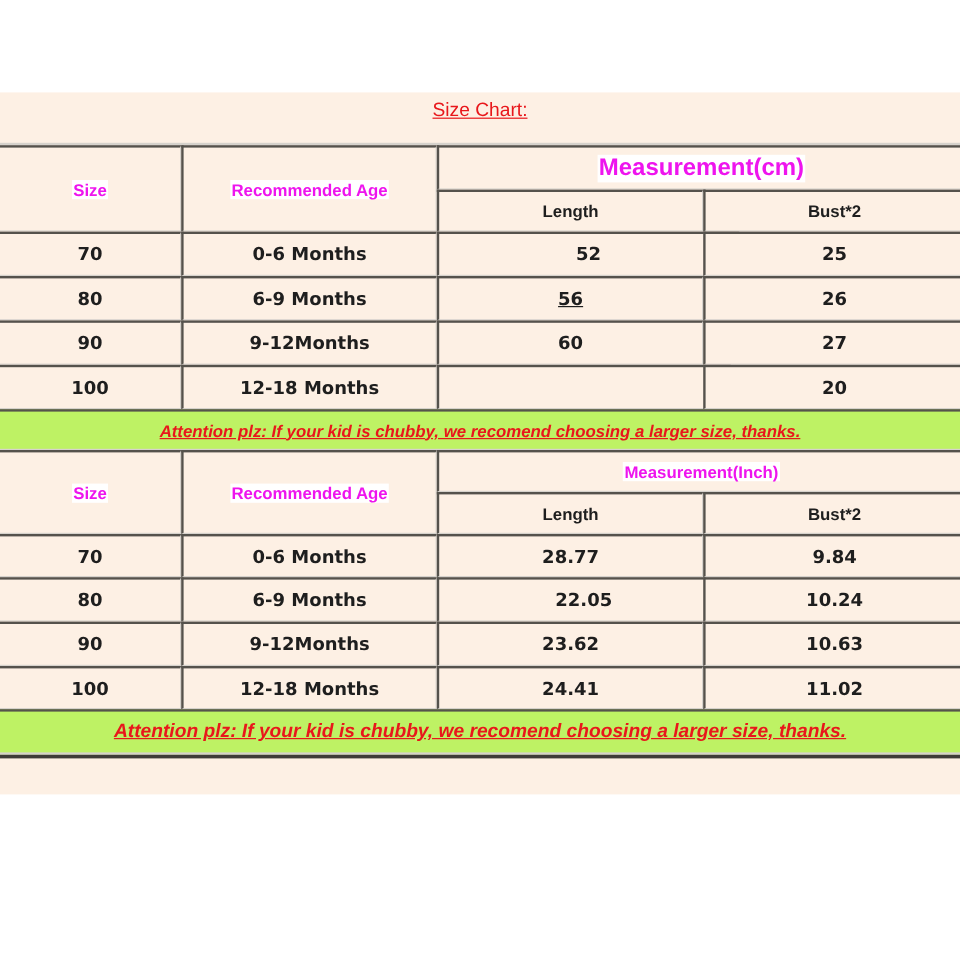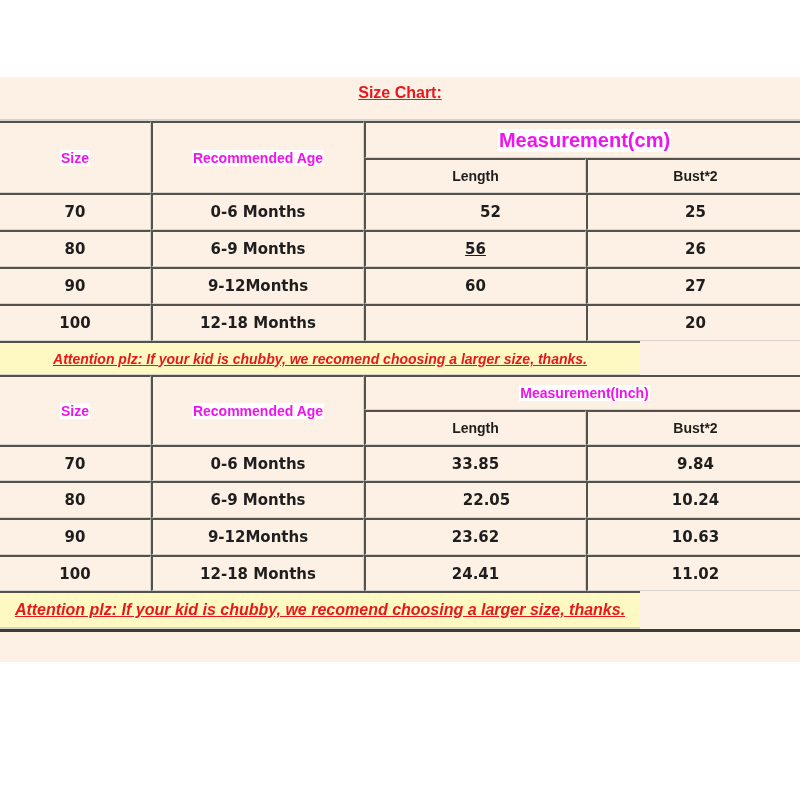--- a/index.html
+++ b/index.html
@@ -9,41 +9,41 @@
     }
     .panel {
       position: absolute; left: 0; top: 77px; width: 800px; height: 585px;
       background: #fdf0e4;
     }
     .title {
       position: absolute; left: 0; top: 0; width: 800px; height: 42px;
       text-align: center; line-height: 28px; padding-top: 0;
     }
     .title span {
-      color: #e8171b; font-weight: bold; font-size: 16px;
+      color: #e8171b; font-weight: normal; font-size: 16px;
       text-decoration: underline;
     }
     .cell {
       position: absolute; display: flex; align-items: center; justify-content: center;
       border-top: 2px solid #55524c; border-left: 2px solid #55524c;
       border-right: 1px solid #d6d2cc; border-bottom: 1px solid #d6d2cc;
       background: #fdf0e4;
       font-weight: bold; font-size: 15px; color: #1e1e1e;
       font-family: "DejaVu Sans", sans-serif;
     }
     .cell.hdr { font-family: "Liberation Sans", sans-serif; font-size: 14px; }
     .magenta {
       color: #ee14ee; background: #ffffff; font-weight: bold;
       font-family: "Liberation Sans", sans-serif; font-size: 14px; padding: 0 1px;
     }
     .magenta.big { font-size: 20px; }
     .attn {
-      position: absolute; left: 0; width: 640px; display: flex; align-items: center; justify-content: center;
+      position: absolute; left: 0; width: 800px; display: flex; align-items: center; justify-content: center;
       border-top: 2px solid #55524c; border-bottom: 1px solid #d6d2cc;
-      background: #fef9c3;
+      background: #bef264;
     }
     .attn span {
       color: #e8171b; font-weight: bold; font-style: italic; text-decoration: underline;
       font-family: "Liberation Sans", sans-serif;
     }
     .attn.small span { font-size: 14px; }
     .attn.big span { font-size: 16px; }
     .hline { position: absolute; left: 0; width: 800px; }
   </style>
 </head>
@@ -157,21 +157,21 @@
     </div>
 
     <div>
       <div class="cell" style="left:-2px;top:368px;width:153px;height:36px;">
           <span>70</span>
         </div>
       <div class="cell" style="left:151px;top:368px;width:213px;height:36px;">
           <span>0-6 Months</span>
         </div>
       <div class="cell" style="left:364px;top:368px;width:222px;height:36px;">
-          <span>33.85</span>
+          <span>28.77</span>
         </div>
       <div class="cell" style="left:586px;top:368px;width:218px;height:36px;">
           <span>9.84</span>
         </div>
     </div>
 
     <div>
       <div class="cell" style="left:-2px;top:404px;width:153px;height:37px;">
           <span>80</span>
         </div>

